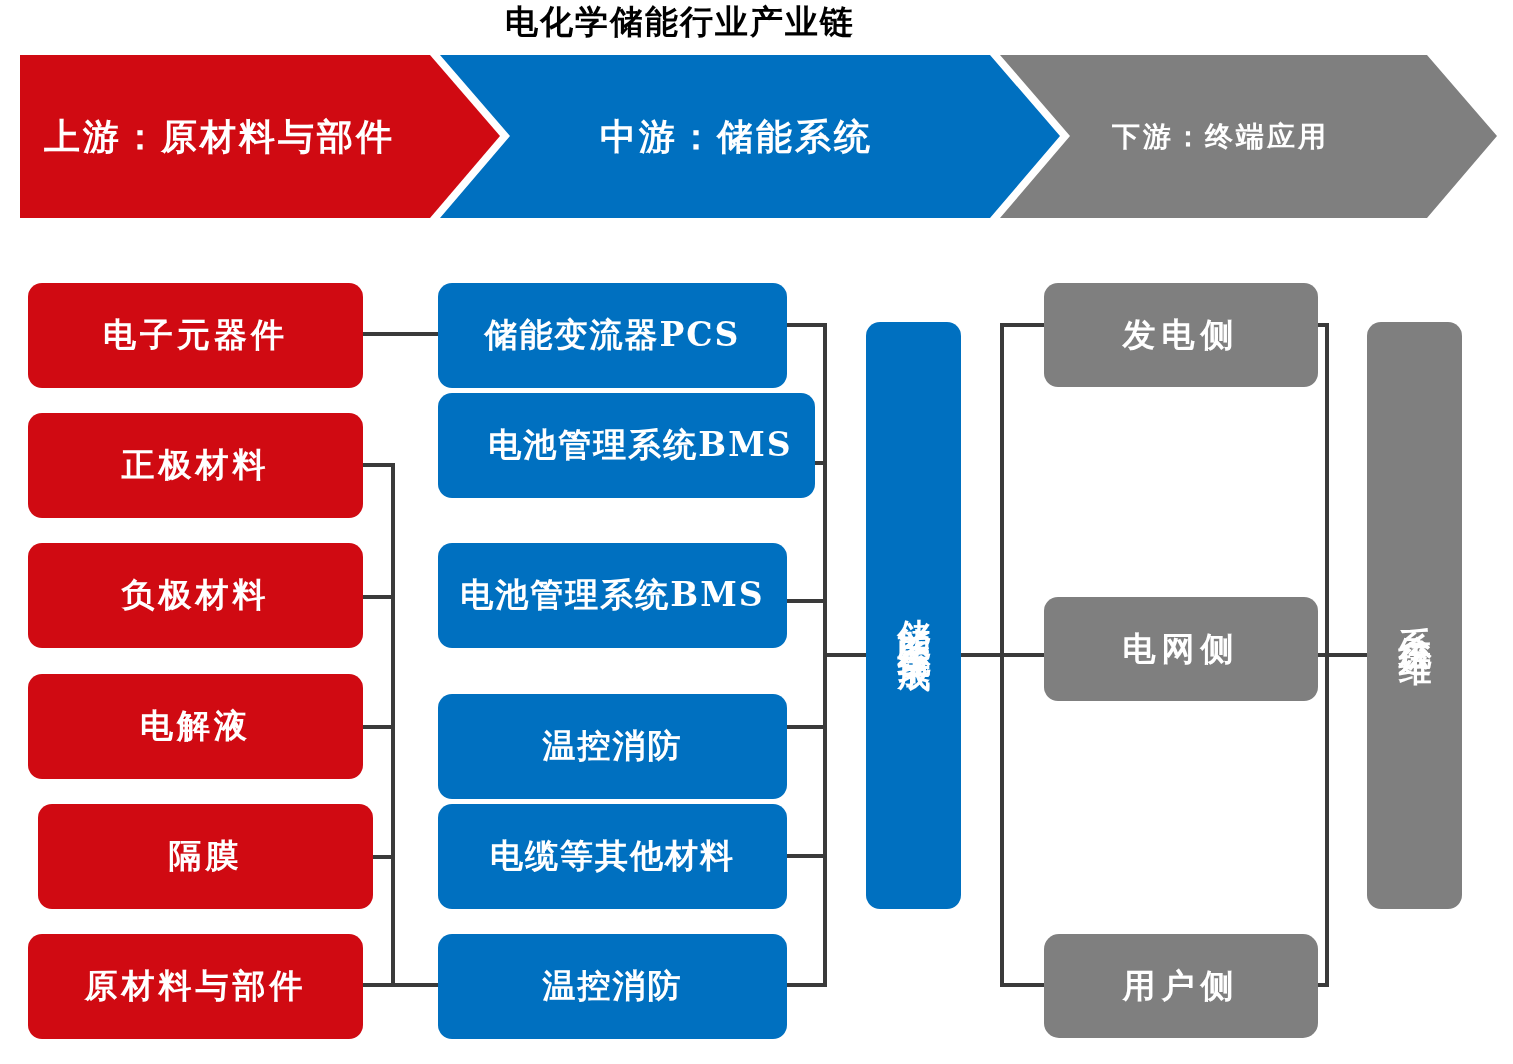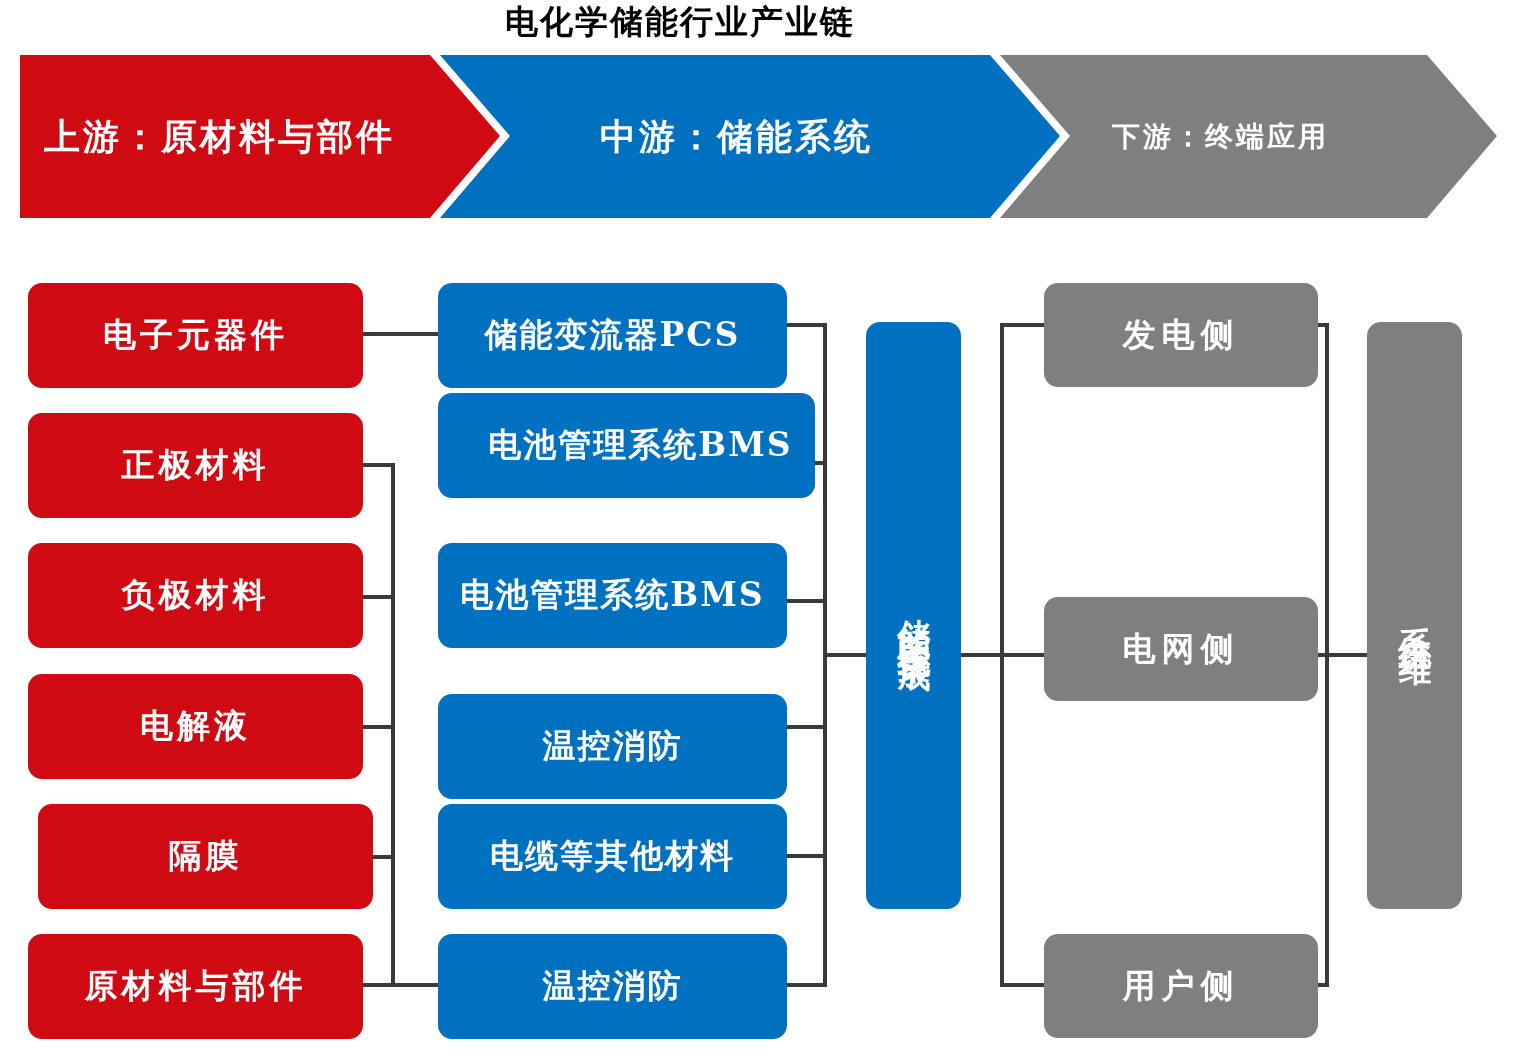--- a/index.html
+++ b/index.html
@@ -69,15 +69,15 @@
 <div class="box blue mid-col" style="top:393px;padding-left:28px;">电池管理系统BMS</div>
 <div class="box blue mid-col" style="top:543px;">电池管理系统BMS</div>
 <div class="box blue mid-col" style="top:694px;">温控消防</div>
 <div class="box blue mid-col" style="top:804px;">电缆等其他材料</div>
 <div class="box blue mid-col" style="top:934px;">温控消防</div>
 
 <div class="box blue vbox" style="left:866px; top:322px; width:95px; height:587px;">储能系统集成</div>
 
 <div class="box gray right-col" style="top:283px;">发电侧</div>
 <div class="box gray right-col" style="top:597px;">电网侧</div>
-<div class="box gray right-col" style="top:934px;">用户侧</div>
+<div class="box gray right-col" style="top:934px;border-radius:15px;">用户侧</div>
 
 <div class="box gray vbox" style="left:1367px; top:322px; width:95px; height:587px;">系统运维</div>
 
 </body></html>

